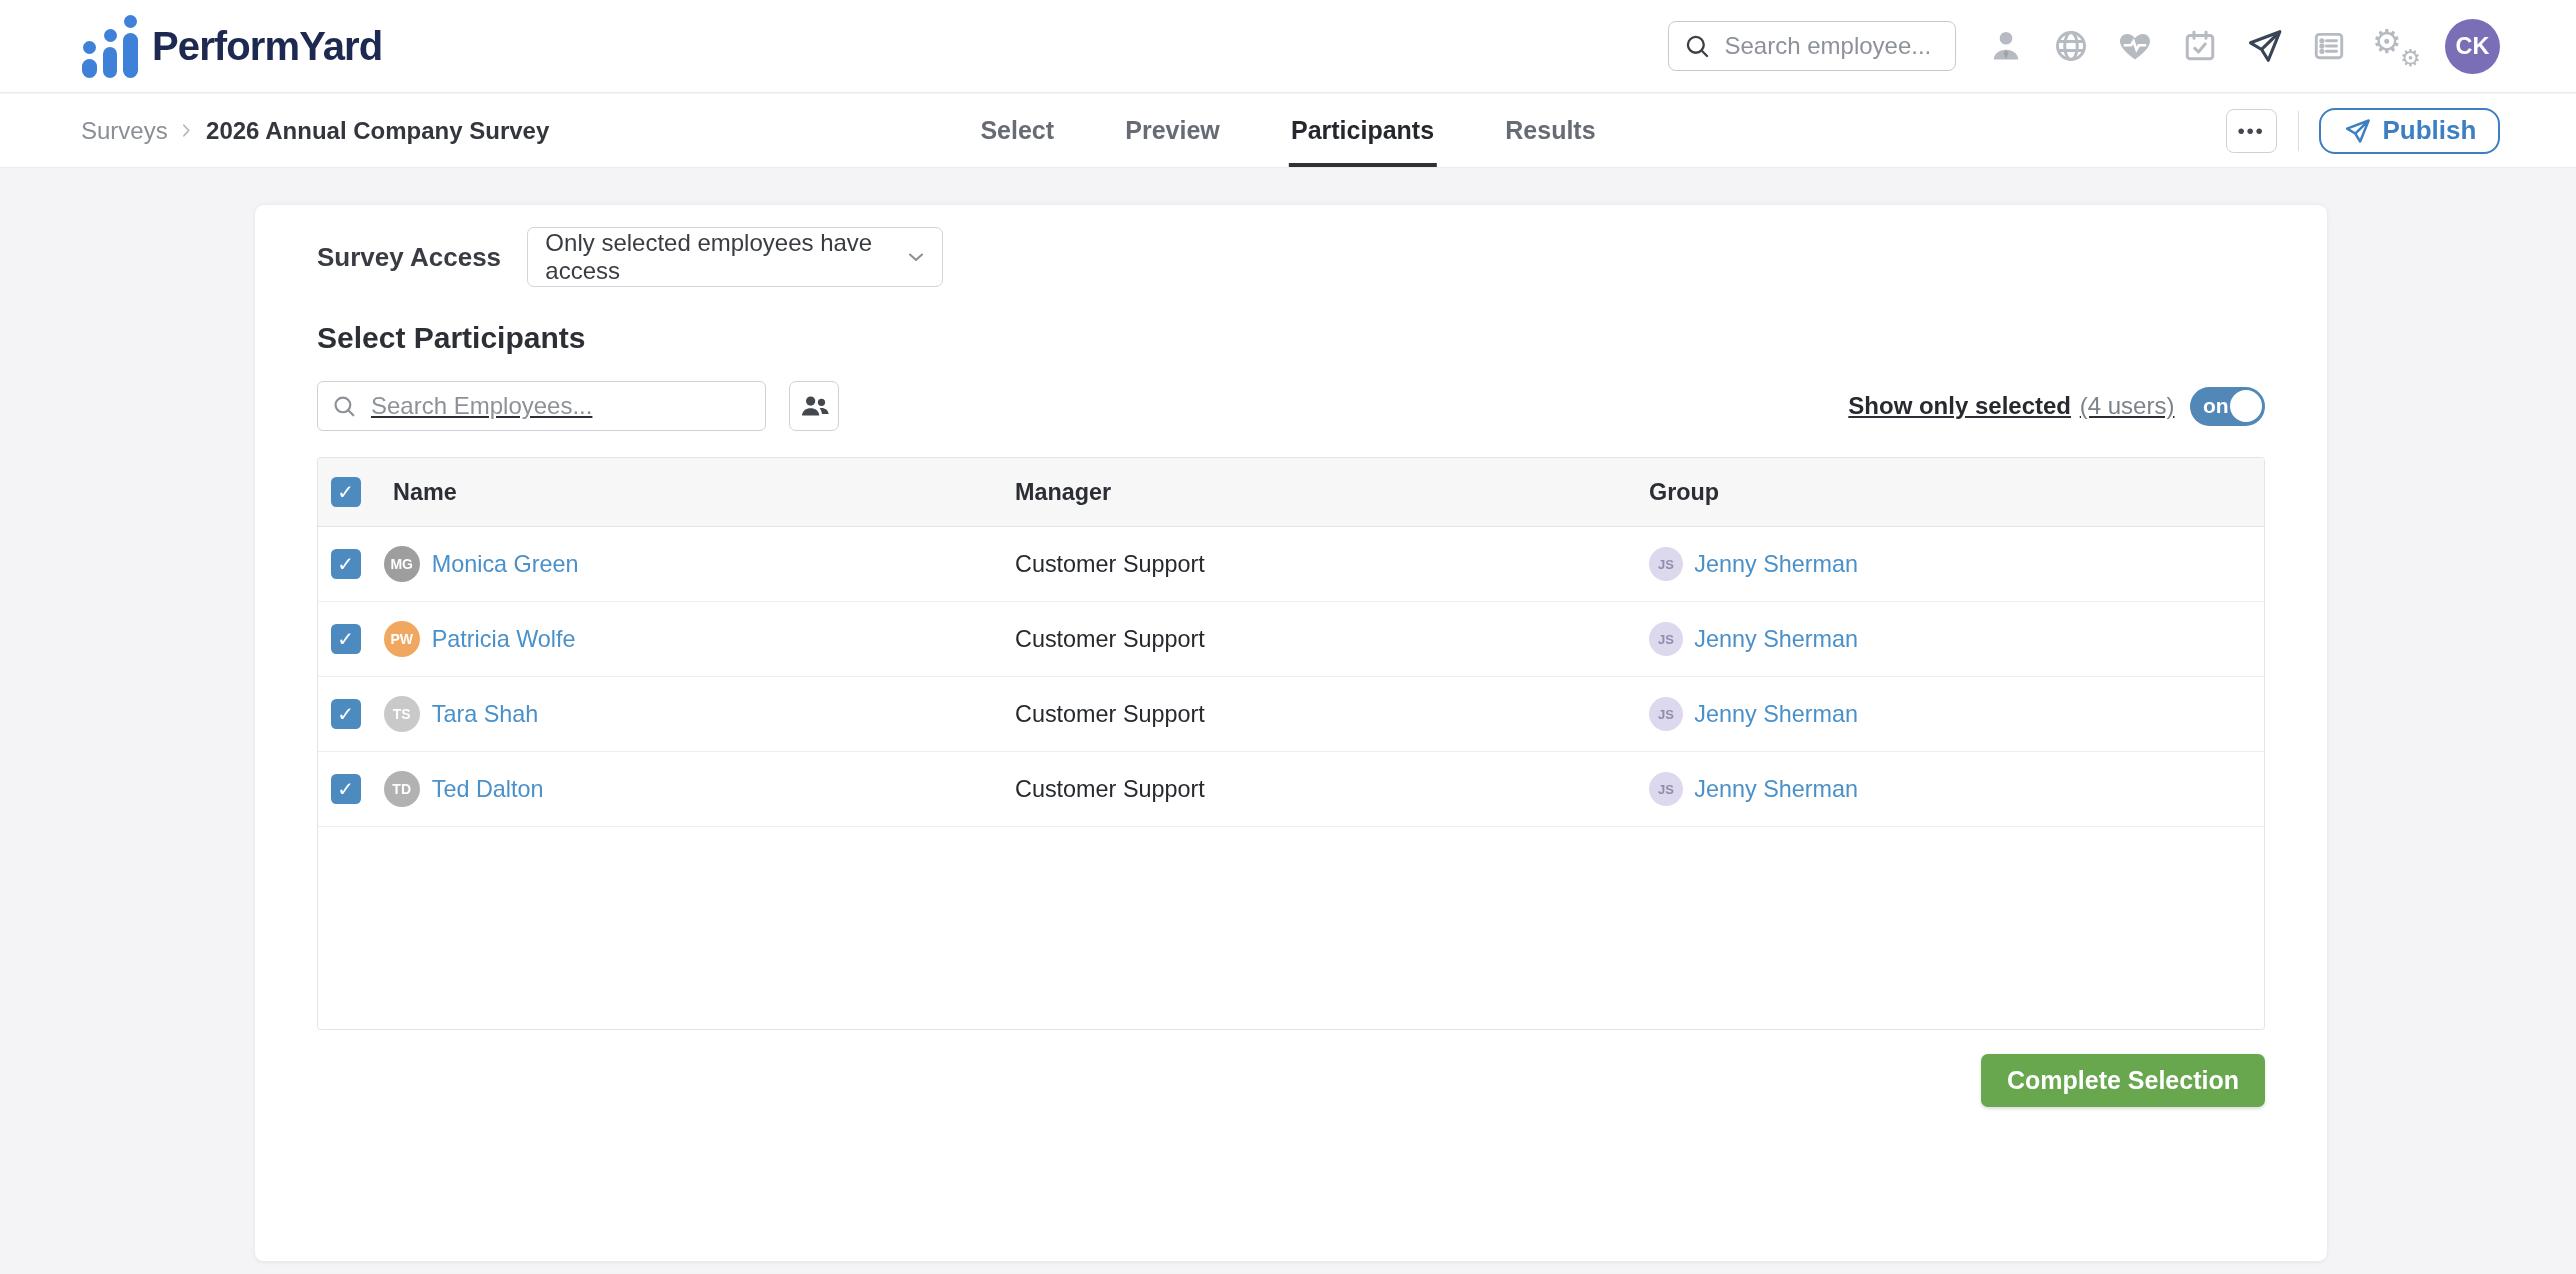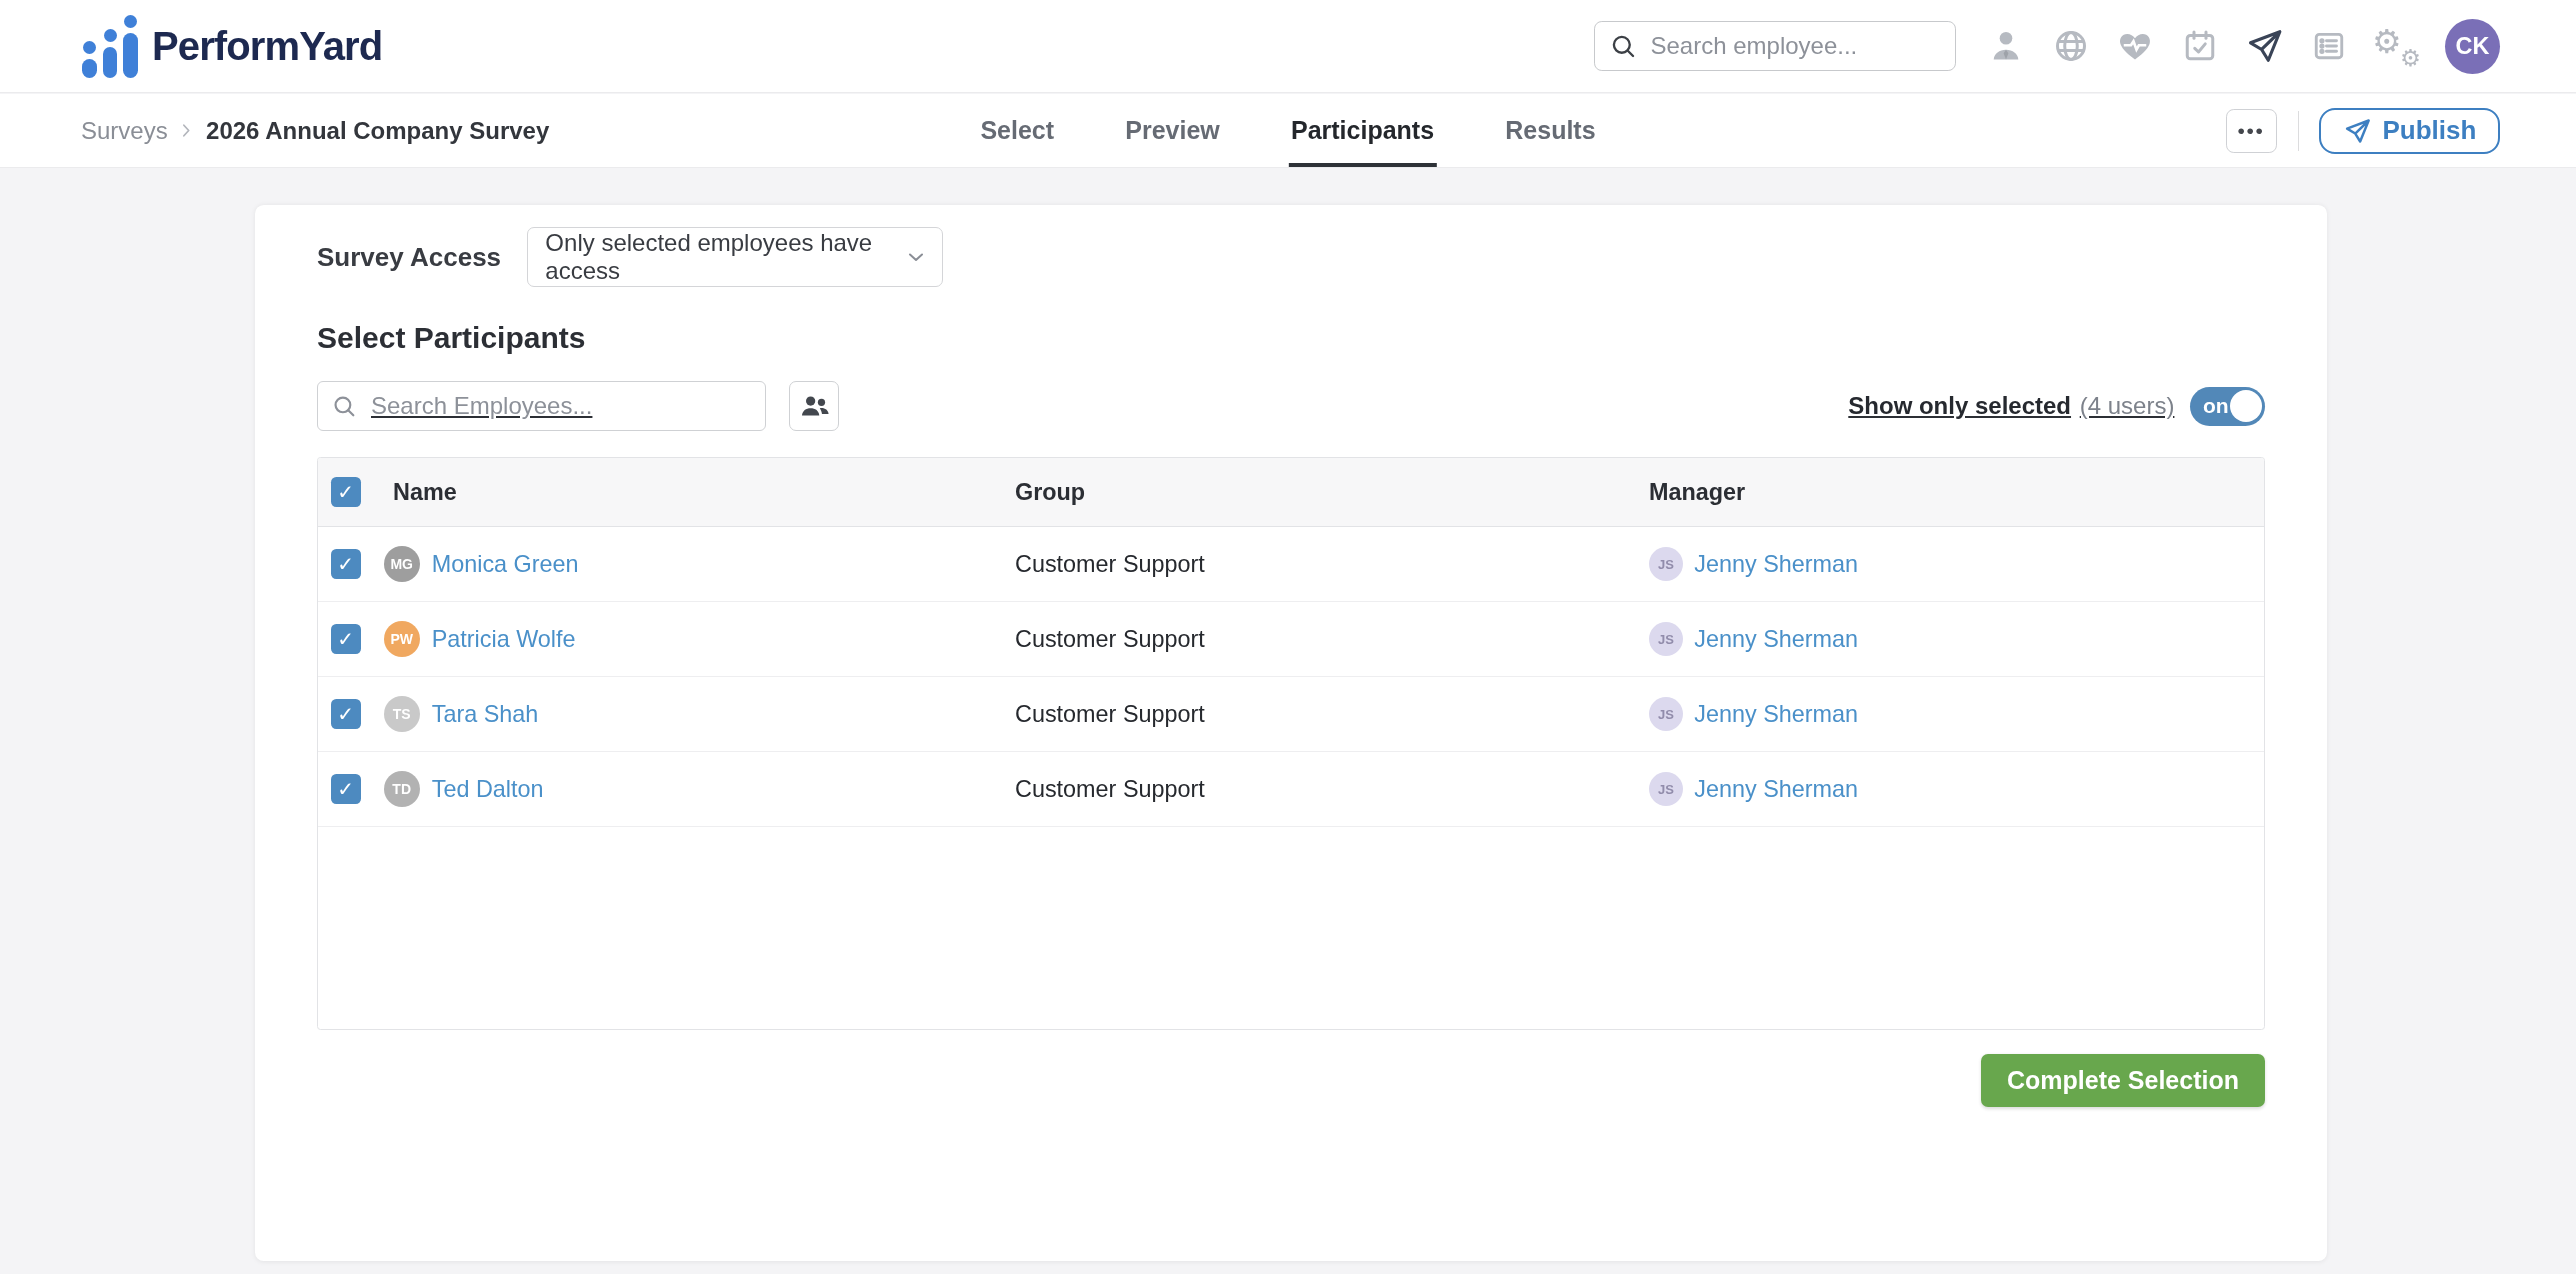--- a/index.html
+++ b/index.html
@@ -19,21 +19,21 @@
   }
   .logo { display:flex; align-items:center; gap:14px; cursor:pointer; }
   .logo-mark { display:flex; align-items:flex-end; gap:6px; height:64px; }
   .lcol { display:flex; flex-direction:column; align-items:center; gap:5.2px; }
   .ldot { width:13px; height:13px; border-radius:50%; background:var(--logo_blue); }
   .lbar { width:14.7px; border-radius:7.8px; background:var(--logo_blue); }
   .lc1 .lbar { height:19px; } .lc2 .lbar { height:31px; } .lc3 .lbar { height:45px; }
   .logo-text { font-size:40px; font-weight:800; color:var(--logo_navy); letter-spacing:-0.9px; }
 
   .search-box {
-    margin-left:auto; width:362px; height:50px;
+    margin-left:auto; width:288px; height:50px;
     border:1.7px solid #c7c9cc; border-radius:7.8px; background:#fff;
     display:flex; align-items:center; gap:12px; padding:0 14px;
   }
   .search-box input {
     border:none; outline:none; width:100%; background:transparent;
     font-size:24px; font-family:inherit; color:#3a3d43;
   }
   input::placeholder { color:#8d9199; }
 
   .top-icons { display:flex; align-items:center; gap:22.5px; margin-left:29.5px; }
@@ -310,22 +310,22 @@
       </div>
     </div>
   </div>
 
   <section class="table">
     <div class="thead">
       <div class="cell-check">
           <div class="checkbox"></div>
         </div>
       <div class="th-name">Name</div>
+      <div>Manager</div>
       <div>Group</div>
-      <div>Manager</div>
     </div>
     <div>
   <div class="trow">
     <div class="cell-check">
       <div class="checkbox"></div>
     </div>
     <div class="cell-name">
       <span class="avatar-sm" style="background: rgb(158, 158, 158);">
         <span>MG</span>
       </span>

